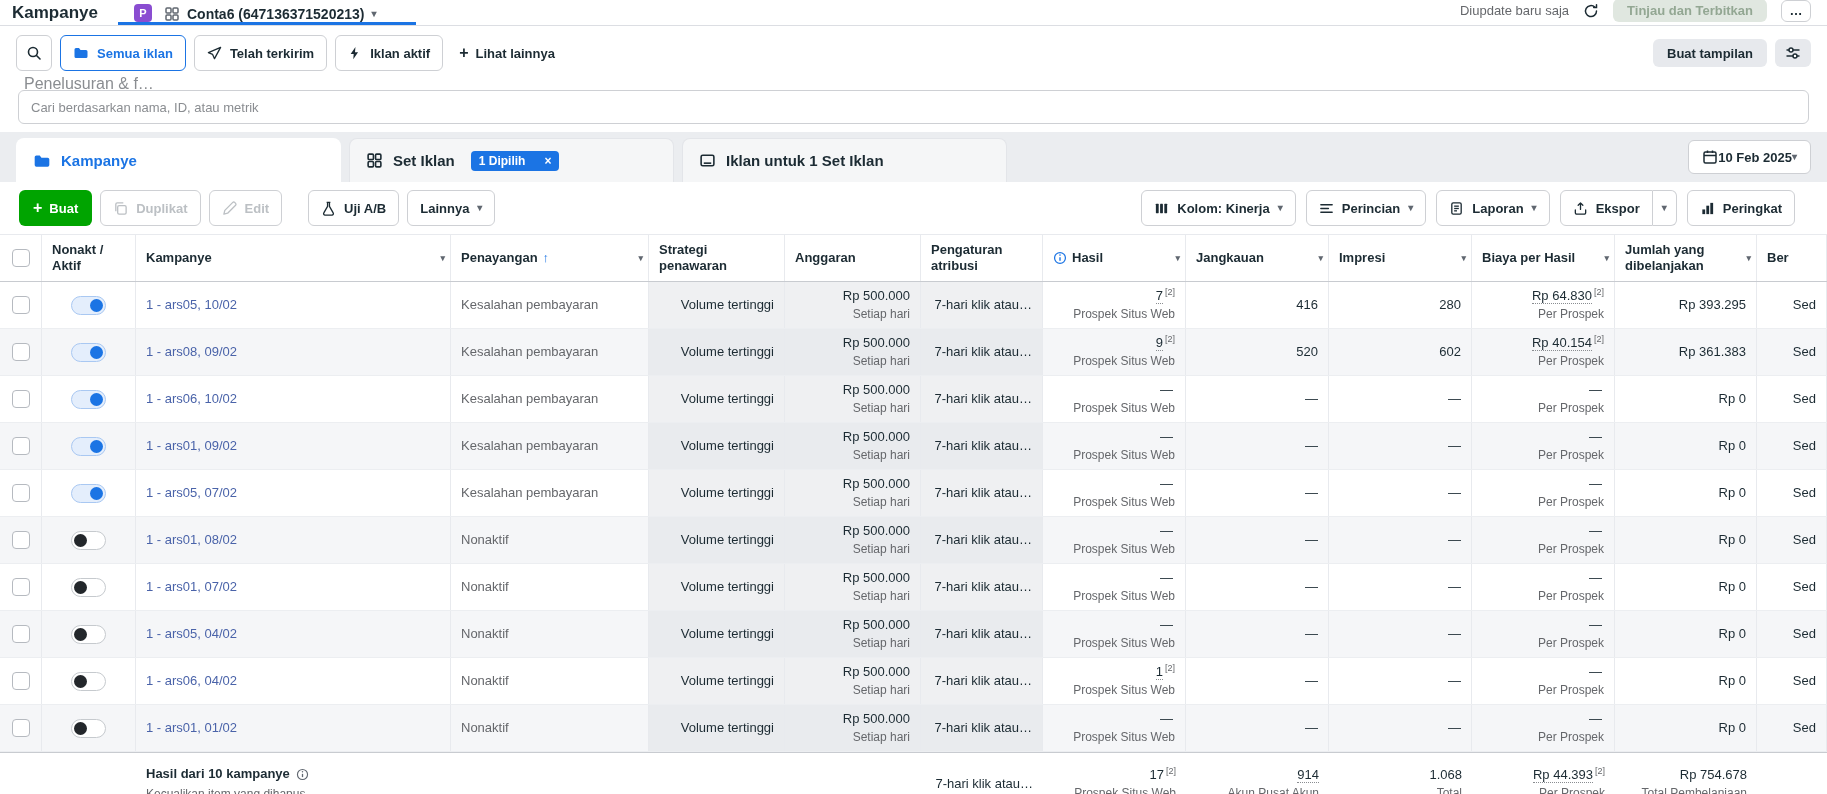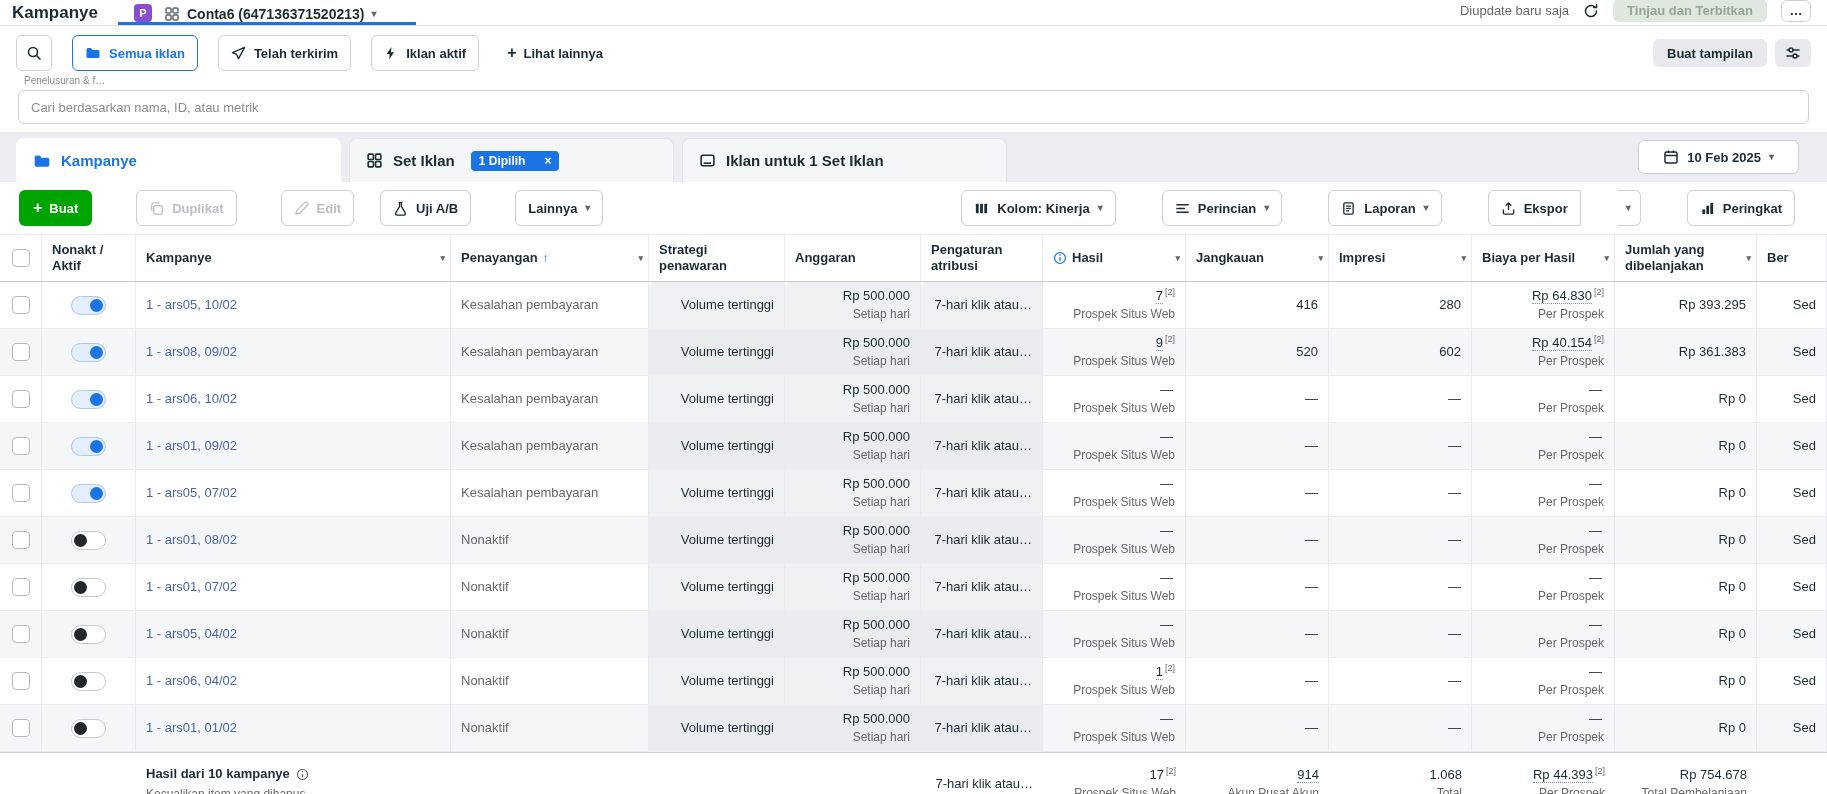--- a/index.html
+++ b/index.html
@@ -18,58 +18,58 @@
   .caret { font-size:10px; color:#606770; line-height:1; }
   .blue-underline { position:absolute; bottom:0; left:118px; width:298px; height:3px; background:#1b74e4; }
   .topbar-right { margin-left:auto; display:flex; align-items:center; gap:14px; }
   .updated { color:#65676b; font-size:13px; }
   .publish-btn { background:#e0e7e0; color:#93a793; font-weight:600; font-size:13px;
                  padding:4px 14px; border-radius:6px; }
   .more-btn { border:1px solid #ced0d4; border-radius:6px; width:30px; height:22px;
               display:flex; align-items:center; justify-content:center; font-weight:700; font-size:13px; }
 
   
-  .filter-row { display:flex; align-items:center; gap:20px; padding:8px 16px 0 16px; height:46px; }
+  .filter-row { display:flex; align-items:center; gap:8px; padding:8px 16px 0 16px; height:46px; }
   .icon-btn { width:36px; height:36px; border:1px solid #ced0d4; border-radius:6px; background:#fff;
               display:flex; align-items:center; justify-content:center; }
   .pill { height:36px; display:flex; align-items:center; gap:8px; padding:0 12px;
           border:1px solid #ced0d4; border-radius:6px; font-size:13px; font-weight:600; background:#fff; }
   .pill.active { border-color:#1b74e4; color:#1b74e4; }
   .text-btn { display:flex; align-items:center; gap:7px; font-size:13px; font-weight:600; padding:0 8px; height:36px; }
   .plus { font-size:16px; font-weight:600; line-height:1; }
   .filter-right { margin-left:auto; display:flex; gap:8px; }
   .gray-btn { background:#e7e9ed; border-radius:6px; height:28px; padding:0 14px; font-size:13px;
               font-weight:600; display:flex; align-items:center; justify-content:center; }
   .gray-btn.sq { width:36px; padding:0; }
 
-  .section-label { padding:3px 0 2px 24px; font-size:10px; color:#8a8d91; height:18px; }
+  .section-label { padding:3px 0 2px 24px; font-size:16px; color:#8a8d91; height:18px; }
   .search-row { padding:0 18px; }
   .search-input { width:100%; height:28px; border:1px solid #ced0d4; border-radius:6px; padding:16px 12px;
                   font-size:13px; color:#1c2b33; font-family:inherit; outline:none; }
   .search-input::placeholder { color:#8a8d91; }
 
   
   .tab-strip { margin-top:8px; background:#ebedf0; padding:6px 16px 0 16px; height:50px;
                display:flex; gap:8px; align-items:flex-end; position:relative; }
   .level-tab { height:44px; width:325px; border-radius:8px 8px 0 0; display:flex; align-items:center;
                gap:10px; padding:0 16px; font-size:15px; font-weight:700; background:#f5f6f7;
                border:1px solid #e3e5e9; border-bottom:none; color:#1c2b33; }
   .level-tab.selected { background:#fff; color:#1b74e4; border-color:transparent; }
   .sel-badge { background:#1b74e4; color:#fff; font-size:12px; font-weight:600; border-radius:4px;
                padding:3px 8px; display:flex; align-items:center; gap:19px; margin-left:6px; }
   .sel-badge .x { font-size:12px; font-weight:700; line-height:1; }
-  .date-btn { position:absolute; right:28px; top:8px; height:34px; background:#fff;
-              border:1px solid #ced0d4; border-radius:6px; display:flex; align-items:center; gap:8px;
-              padding:0 24px; font-size:13px; font-weight:600; }
+  .date-btn { position:absolute; right:16px; top:8px; height:34px; background:#fff;
+              border:1px solid #ced0d4; border-radius:6px; display:flex; align-items:center; 
+              padding:0 13px; font-size:13px; font-weight:600; }
 
   
   .content { background:#fff; }
   .toolbar { display:flex; align-items:center; gap:8px; padding:8px 32px 8px 19px; }
   .btn { height:36px; border:1px solid #ced0d4; border-radius:6px; background:#fff; display:flex;
-         align-items:center; gap:8px; padding:0 12px; font-size:13px; font-weight:600; color:#1c2b33;margin-left:36px; }
+         align-items:center; gap:8px; padding:0 12px; font-size:13px; font-weight:600; color:#1c2b33; }
   .btn.disabled { color:#bcc0c4; }
   .btn-green { height:36px; border-radius:6px; background:#00a400; color:#fff; display:flex;
                align-items:center; gap:7px; padding:0 14px; font-size:13px; font-weight:700; }
   .gap-left { margin-left:18px; }
   .toolbar-right { margin-left:auto; display:flex; gap:10px; }
   .split { display:flex; }
   .split .btn.seg-main { border-radius:6px 0 0 6px; }
   .split .btn.seg-caret { border-left:none; border-radius:0 6px 6px 0; padding:0 9px; }
 
   

